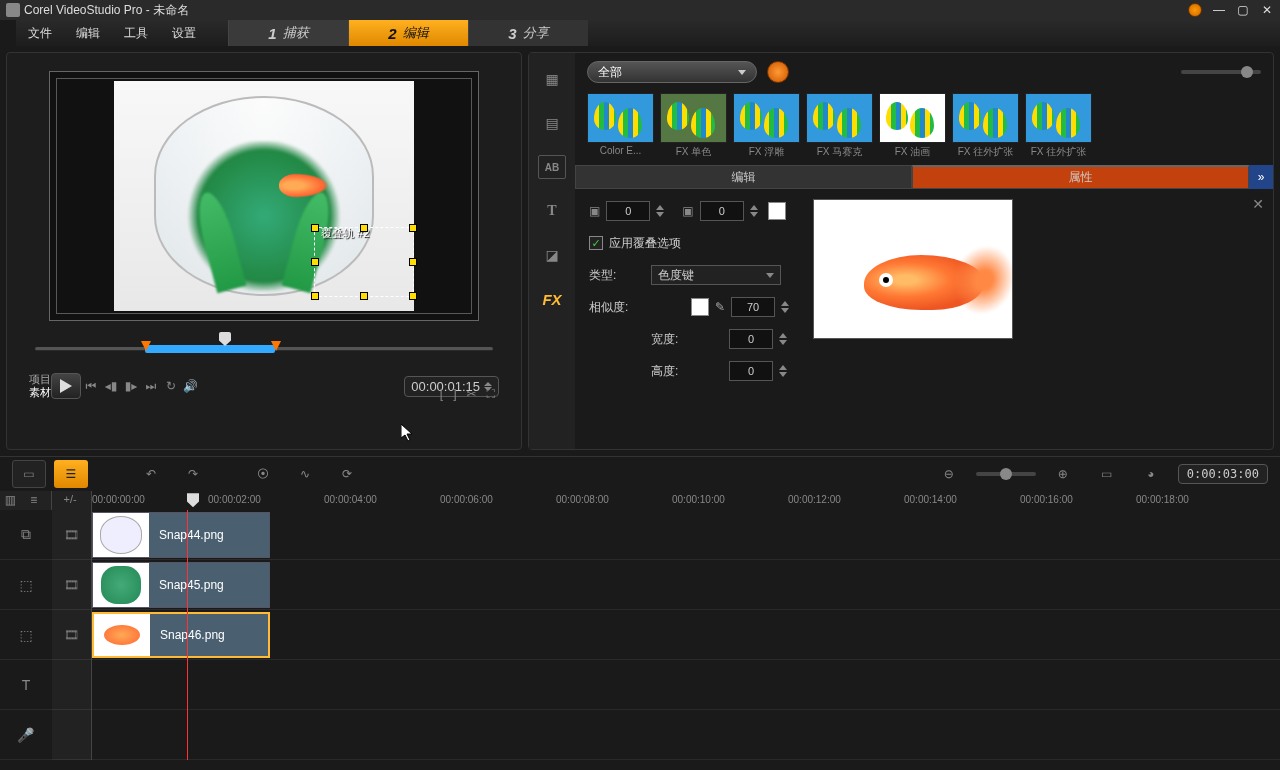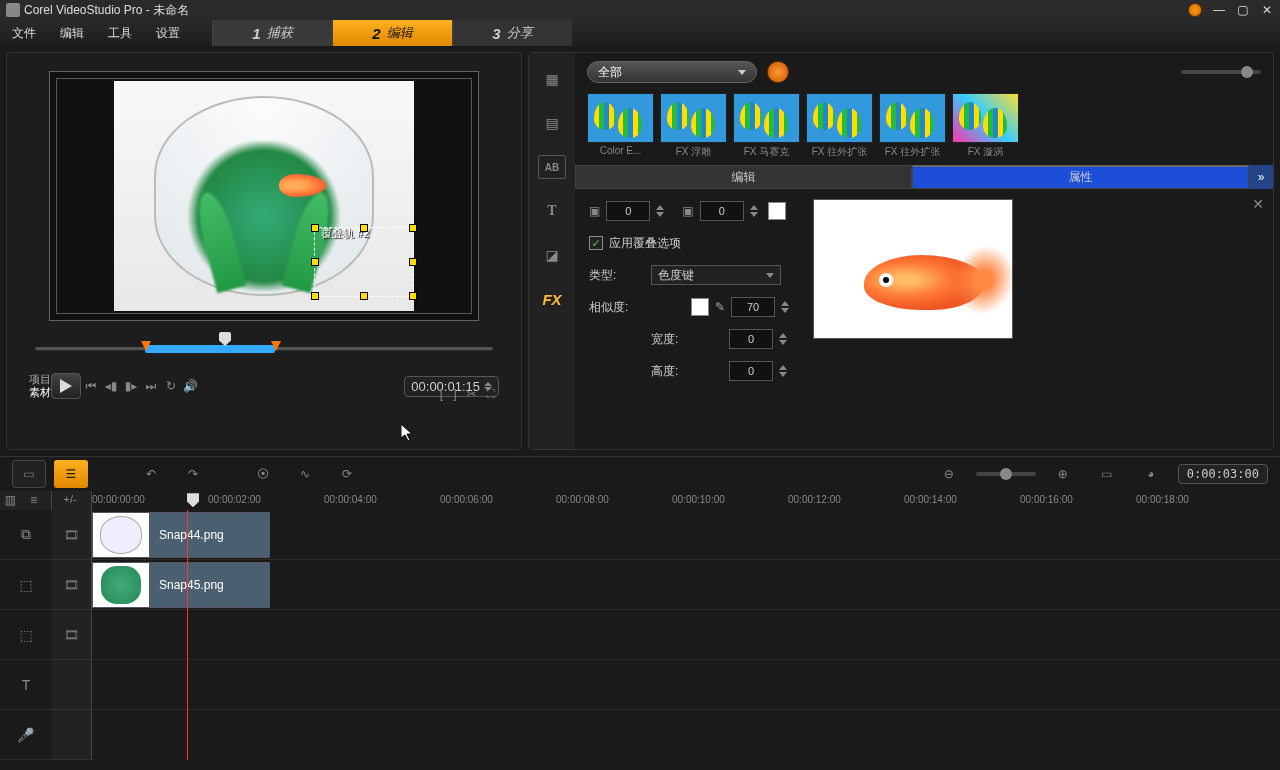--- a/index.html
+++ b/index.html
@@ -7,21 +7,21 @@
 
 
 .title-bar { height: 20px; background: #2a2a2a; display: flex; align-items: center; padding: 0 6px; color: #ddd; font-size: 12px; }
 .title-bar .app-icon { width: 14px; height: 14px; background: #888; border-radius: 2px; margin-right: 4px; }
 .title-bar .spacer { flex: 1; }
 .title-bar .win-btns { display: flex; gap: 10px; align-items: center; }
 .title-bar .win-btns div { width: 14px; height: 14px; display: flex; align-items: center; justify-content: center; cursor: pointer; }
 .help-icon { width: 16px; height: 16px; border-radius: 50%; background: radial-gradient(circle, #f90, #c60); border: 1px solid #630; }
 
 
-.menu-row { height: 26px; background: linear-gradient(#2a2a2a,#1d1d1d); display: flex; align-items: flex-start; }
+.menu-row { height: 26px; background: linear-gradient(#2a2a2a,#1d1d1d); display: flex; align-items: flex-start; margin-left: 16px; }
 .menu-row .menu-item { padding: 0 12px; height: 100%; display: flex; align-items: center; cursor: pointer; color: #ddd; }
 .step-tabs { display: flex; height: 100%; margin-left: 20px; }
 .step-tab { width: 120px; height: 100%; display: flex; align-items: center; justify-content: center; gap: 6px; background: #333; border-left: 1px solid #444; font-size: 13px; font-style: italic; color: #ccc; cursor: pointer; }
 .step-tab .num { font-weight: bold; font-size: 15px; }
 .step-tab.active { background: linear-gradient(#ffb020,#e08800); color: #111; }
 .step-tab.inactive-hl { background: #3a3a3a; }
 
 
 .main { display: flex; height: 410px; }
 .preview-panel { width: 516px; padding: 8px; display: flex; flex-direction: column; border: 1px solid #333; margin: 6px; border-radius: 4px; background: #1d1d1d; }
@@ -69,21 +69,21 @@
 .zoom-slider .knob{ position:absolute; right:8px; top:-4px; width:12px;height:12px;background:#888;border-radius:50%;}
 
 .thumb-row { display:flex; gap:6px; padding:2px 12px; overflow:hidden; height:74px;}
 .thumb { width:67px; display:flex; flex-direction:column; align-items:center; cursor:pointer;}
 .thumb .img { width:67px; height:50px; background:#48c; border:1px solid #222; position:relative; overflow:hidden;}
 .thumb .balloon{ position:absolute; border-radius:50% 50% 50% 50% / 60% 60% 40% 40%; background: repeating-linear-gradient(90deg,#fd0 0 5px,#2b4 5px 10px,#28c 10px 15px);}
 .thumb .lbl { font-size:10px; color:#888; margin-top:2px; white-space:nowrap; overflow:hidden; width:100%; text-align:center;}
 
 .prop-tabs { display:flex; height:24px;}
 .prop-tab { flex:1; background:#333; display:flex; align-items:center; justify-content:center; font-size:12px; cursor:pointer; border:1px solid #444;}
-.prop-tab.active{ background:#1d4ed8; border-top:2px solid #666;}
+.prop-tab.active{ background:#c2410c; border-top:2px solid #666;}
 .expand-btn { width:24px; background:#248; color:#fff; display:flex; align-items:center; justify-content:center; cursor:pointer;}
 
 .prop-body { flex:1; display:flex; padding:10px 14px; gap:20px; position:relative;}
 .prop-left { display:flex; flex-direction:column; gap:8px; font-size:12px; color:#ccc;}
 .prop-row { display:flex; align-items:center; gap:6px; height:24px;}
 .spin-box { width:44px; height:20px; background:#111; border:1px solid #555; color:#ccc; text-align:center; font-size:11px;}
 .spin-ctrl { display:flex; flex-direction:column; width:12px;}
 .spin-ctrl div{width:0;height:0;border-left:4px solid transparent;border-right:4px solid transparent;cursor:pointer;}
 .spin-ctrl .u{border-bottom:5px solid #888;margin-bottom:2px;} .spin-ctrl .d{border-top:5px solid #888;}
 .swatch { width:18px; height:18px; background:#fff; border:1px solid #888;}
@@ -249,53 +249,60 @@
       </div>
       <div class="thumb-row" id="thumb-row">
           <div class="thumb">
             <div class="img" style="background:#39d">
               <div class="balloon" style="left:6px;top:8px;width:22px;height:28px;"></div>
               <div class="balloon" style="left:30px;top:14px;width:24px;height:30px;"></div>
             </div>
             <div class="lbl">Color E...</div>
           </div>
           <div class="thumb">
+            <div class="img" style="background:#574">
+              <div class="balloon" style="left:6px;top:8px;width:22px;height:28px;"></div>
+              <div class="balloon" style="left:30px;top:14px;width:24px;height:30px;"></div>
+            </div>
+            <div class="lbl">FX 单色</div>
+          </div>
+          <div class="thumb">
             <div class="img" style="background:#39d">
               <div class="balloon" style="left:6px;top:8px;width:22px;height:28px;"></div>
               <div class="balloon" style="left:30px;top:14px;width:24px;height:30px;"></div>
             </div>
             <div class="lbl">FX 浮雕</div>
           </div>
           <div class="thumb">
             <div class="img" style="background:#39d">
               <div class="balloon" style="left:6px;top:8px;width:22px;height:28px;"></div>
               <div class="balloon" style="left:30px;top:14px;width:24px;height:30px;"></div>
             </div>
             <div class="lbl">FX 马赛克</div>
           </div>
           <div class="thumb">
+            <div class="img" style="background:#fff">
+              <div class="balloon" style="left:6px;top:8px;width:22px;height:28px;"></div>
+              <div class="balloon" style="left:30px;top:14px;width:24px;height:30px;"></div>
+            </div>
+            <div class="lbl">FX 油画</div>
+          </div>
+          <div class="thumb">
             <div class="img" style="background:#39d">
               <div class="balloon" style="left:6px;top:8px;width:22px;height:28px;"></div>
               <div class="balloon" style="left:30px;top:14px;width:24px;height:30px;"></div>
             </div>
             <div class="lbl">FX 往外扩张</div>
           </div>
           <div class="thumb">
             <div class="img" style="background:#39d">
               <div class="balloon" style="left:6px;top:8px;width:22px;height:28px;"></div>
               <div class="balloon" style="left:30px;top:14px;width:24px;height:30px;"></div>
             </div>
             <div class="lbl">FX 往外扩张</div>
-          </div>
-          <div class="thumb">
-            <div class="img" style="background:linear-gradient(45deg,#f3a,#3cf,#fd3)">
-              <div class="balloon" style="left:6px;top:8px;width:22px;height:28px;"></div>
-              <div class="balloon" style="left:30px;top:14px;width:24px;height:30px;"></div>
-            </div>
-            <div class="lbl">FX 漩涡</div>
           </div>
         </div>
       <div class="prop-tabs">
         <div class="prop-tab">编辑</div>
         <div class="prop-tab active">属性</div>
         <div class="expand-btn">»</div>
       </div>
       <div class="prop-body">
         <div class="close-x">✕</div>
         <div class="prop-left">
@@ -438,20 +445,28 @@
         </div>
       </div>
       <div class="track">
         <div class="clip" style="left:0;width:178px">
           <div class="cthumb">
               <div style="width:40px;height:38px;background:radial-gradient(circle,#4a7,#285);border-radius:40%;"></div>
             </div>
           <div class="cname">Snap45.png</div>
         </div>
       </div>
+      <div class="track">
+        <div class="clip sel" style="left:0;width:178px">
+          <div class="cthumb">
+              <div style="width:36px;height:20px;background:radial-gradient(ellipse,#fa5,#f63);border-radius:50%;"></div>
+            </div>
+          <div class="cname">Snap46.png</div>
+        </div>
+      </div>
       <div class="track"></div>
       <div class="track"></div>
     </div>
   </div>
 </div>
 
 <svg class="cursor-ptr" viewBox="0 0 14 18">
     <polygon points="0,0 0,14 4,11 7,17 9,16 6,10 11,10" fill="#fff" stroke="#000"></polygon>
   </svg>
 

